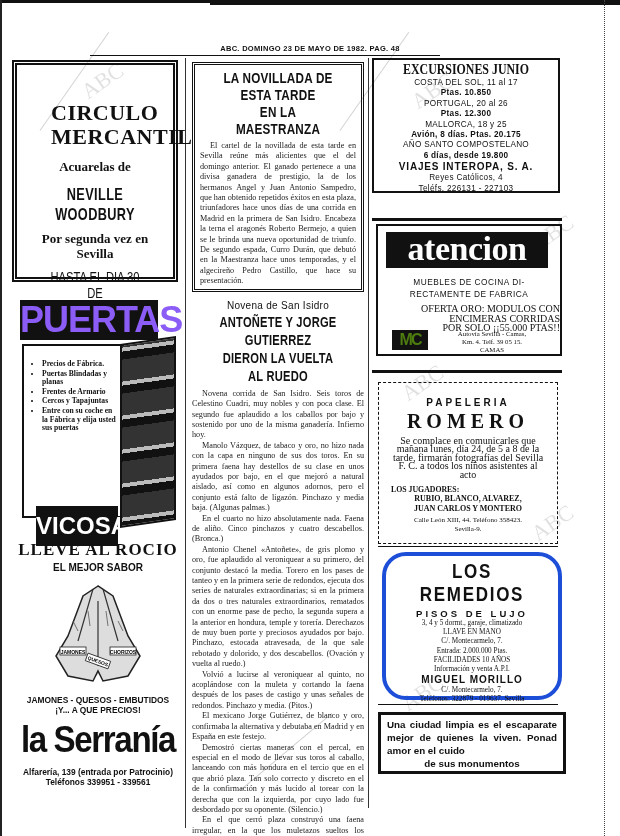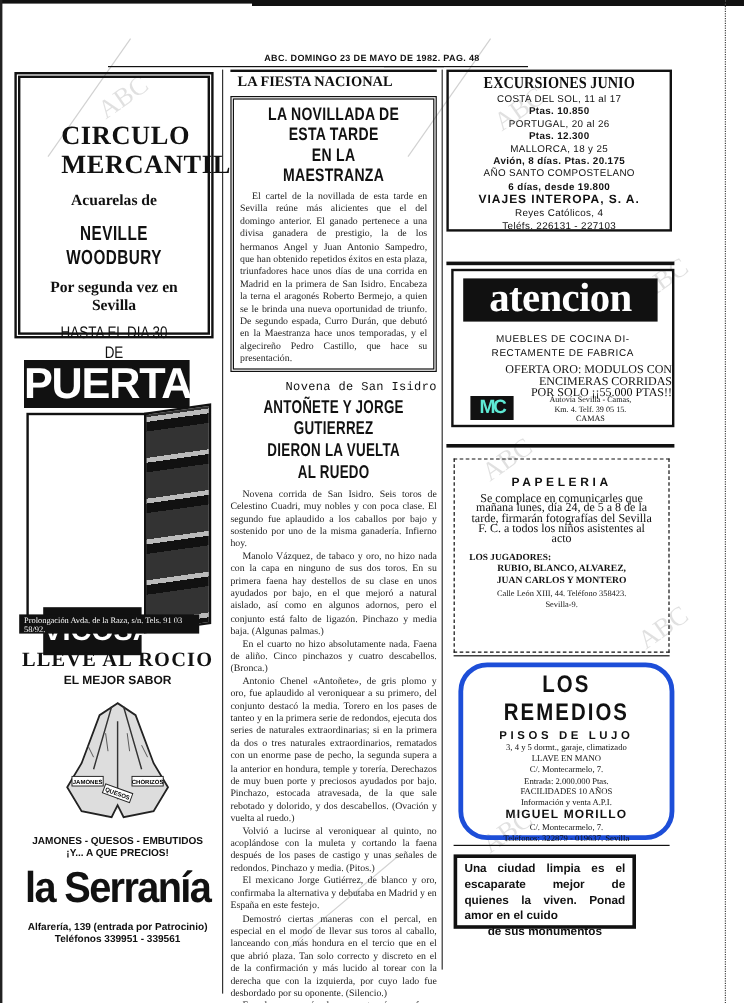--- a/index.html
+++ b/index.html
@@ -17,21 +17,21 @@
   .wm{position:absolute;font-family:"Liberation Serif",serif;font-size:22px;color:rgba(0,0,0,0.12);transform:rotate(-35deg);}
   .wm-line{position:absolute;height:1px;background:rgba(0,0,0,0.18);transform-origin:left center;}
   
   .circulo{left:12px;top:60px;width:166px;height:222px;border:5px double #111;padding:16px;box-sizing:border-box;}
   .circulo .t1{font-family:"Liberation Serif",serif;font-weight:bold;font-size:22px;line-height:24px;margin:20px 0 0 18px;letter-spacing:0.5px;}
   .circulo .t2{font-family:"Liberation Serif",serif;font-weight:bold;font-size:13px;margin-top:10px;}
   .circulo .t3{font-family:"Liberation Sans",sans-serif;font-weight:bold;font-size:17px;margin-top:10px;transform:scaleX(0.75);letter-spacing:0.5px;}
   .circulo .t4{font-family:"Liberation Serif",serif;font-weight:bold;font-size:13px;line-height:15px;margin-top:6px;}
   .circulo .t5{font-family:"Liberation Sans",sans-serif;font-size:14px;line-height:16px;margin-top:8px;transform:scaleX(0.8);}
   .puertas{left:16px;top:296px;width:158px;height:232px;}
-  .puertas .title{position:absolute;left:4px;top:4px;width:138px;height:40px;background:#111;color:#ffffff;font-weight:bold;font-size:36px;line-height:40px;text-align:right;letter-spacing:-1px;}
+  .puertas .title{position:absolute;left:4px;top:4px;width:138px;height:40px;background:#111;color:#8b5cf6;font-weight:bold;font-size:36px;line-height:40px;text-align:right;letter-spacing:-1px;}
   .puertas .panel{position:absolute;left:6px;top:48px;width:98px;height:170px;border:2px solid #111;background:#fff;}
   .puertas ul{margin:0;padding:14px 4px 0 18px;font-family:"Liberation Serif",serif;font-weight:bold;font-size:7.6px;line-height:8.6px;}
   .puertas li{margin-bottom:1px;}
   .puertas .vicosa{position:absolute;left:12px;top:160px;width:82px;height:40px;background:#111;color:#fff;font-weight:bold;font-size:24px;line-height:40px;text-align:center;}
   .puertas .door{position:absolute;left:104px;top:44px;width:52px;height:180px;background:
      repeating-linear-gradient(0deg,#111 0 4px,#bbb 4px 8px,#333 8px 30px,#111 30px 34px);
      border:2px solid #111;transform:skewY(-8deg);}
   .puertas .addr{position:absolute;left:0;top:216px;width:150px;height:16px;background:#111;color:#fff;font-size:7px;line-height:8px;padding:1px 4px;box-sizing:border-box;font-family:"Liberation Serif",serif;}
   .rocio{left:14px;top:540px;width:168px;height:280px;}
   .rocio .t1{font-family:"Liberation Serif",serif;font-weight:bold;font-size:17px;letter-spacing:1px;}
@@ -40,47 +40,47 @@
   .rocio .t3{font-weight:bold;font-size:8.4px;margin-top:4px;}
   .rocio .t4{font-weight:bold;font-size:8.4px;}
   .rocio .t5{font-weight:bold;font-size:36px;letter-spacing:-1.5px;margin-top:4px;transform:scaleX(0.92);}
   .rocio .t6{font-weight:bold;font-size:8.4px;margin-top:6px;}
   .rocio .t7{font-weight:bold;font-size:8.4px;}
   
   .centercol{left:192px;top:58px;width:172px;}
   .fiesta{font-family:"Liberation Serif",serif;font-weight:bold;font-size:12px;padding-left:6px;border-top:2px solid #111;padding-top:1px;}
   .novillada{margin-top:4px;border:3px double #111;padding:4px 5px 2px;}
   .headline{font-family:"Liberation Sans",sans-serif;font-weight:bold;font-size:15px;line-height:17px;text-align:center;transform:scaleX(0.78);letter-spacing:0.3px;}
-  .kicker{font-size:10px;text-align:right;margin-top:8px;letter-spacing:0.3px;font-family:Liberation Mono, monospace;}
+  .kicker{font-size:10px;text-align:center;margin-top:8px;letter-spacing:0.3px;}
   
   .excursiones{left:372px;top:58px;width:188px;height:135px;border:2px solid #111;padding:2px 4px;box-sizing:border-box;}
   .excursiones .t{font-family:"Liberation Serif",serif;font-weight:bold;font-size:14px;text-align:center;transform:scaleX(0.85);}
   .excursiones .l{font-size:8.2px;line-height:10.4px;text-align:center;letter-spacing:0.3px;}
   .excursiones .b{font-weight:bold;}
   .excursiones .big{font-weight:bold;font-size:10px;line-height:12px;letter-spacing:0.8px;}
   .atencion{left:376px;top:224px;width:182px;height:128px;border:2px solid #111;}
   .atencion .logo{position:absolute;left:8px;top:6px;width:162px;height:36px;background:#111;color:#fff;font-family:"Liberation Serif",serif;font-weight:bold;font-size:34px;line-height:34px;text-align:center;letter-spacing:-0.5px;}
   .atencion .l1{position:absolute;left:0;top:50px;width:100%;text-align:center;font-size:8.3px;letter-spacing:0.5px;line-height:12px;}
   .atencion .l2{position:absolute;left:0;top:78px;width:100%;text-align:right;font-family:"Liberation Serif",serif;font-size:10px;line-height:9.5px;}
-  .atencion .mc{position:absolute;left:14px;top:104px;width:36px;height:20px;background:#111;color:#5eead4;font-weight:bold;font-size:16px;line-height:20px;text-align:center;letter-spacing:-2px;}
+  .atencion .mc{position:absolute;left:14px;top:104px;width:36px;height:20px;background:#111;color:#4d7c0f;font-weight:bold;font-size:16px;line-height:20px;text-align:center;letter-spacing:-2px;}
   .atencion .addr{position:absolute;left:54px;top:104px;width:120px;text-align:center;font-family:"Liberation Serif",serif;font-size:6.8px;line-height:8px;}
   .papeleria{left:378px;top:382px;width:178px;height:160px;border:1px dashed #111;}
   .papeleria .t1{font-weight:bold;font-size:10px;letter-spacing:3px;margin-top:14px;}
   .papeleria .t2{font-family:"Liberation Serif",serif;font-weight:bold;font-size:20px;letter-spacing:5px;margin-top:2px;}
   .papeleria .txt{font-family:"Liberation Serif",serif;font-size:10px;line-height:8.4px;padding:4px 12px 0;text-align:center;}
   .papeleria .jug{font-family:"Liberation Serif",serif;font-weight:bold;font-size:7.8px;padding:6px 12px 0;}
   .papeleria .names{font-family:"Liberation Serif",serif;font-weight:bold;font-size:8px;line-height:9.5px;text-align:center;}
   .papeleria .addr{font-family:"Liberation Serif",serif;font-size:7px;line-height:9px;text-align:center;margin-top:3px;}
   .remedios{left:382px;top:552px;width:172px;height:140px;border:4px solid #1d4ed8;border-radius:24px;}
   .remedios .t1{font-weight:bold;font-size:20px;letter-spacing:2px;margin-top:4px;transform:scaleX(0.85);}
   .remedios .t2{font-weight:bold;font-size:9.5px;letter-spacing:3px;margin-top:2px;}
   .remedios .l{font-family:"Liberation Serif",serif;font-size:7.2px;line-height:9.2px;text-align:center;}
   .remedios .b{font-weight:normal;}
   .remedios .t3{font-weight:bold;font-size:10px;letter-spacing:1px;line-height:12px;}
-  .ciudad{left:378px;top:712px;width:152px;height:62px;border:3px solid #111;padding:3px 6px;box-sizing:border-box;font-weight:bold;font-size:9.8px;line-height:13px;text-align:justify;}
+  .ciudad{left:378px;top:712px;width:188px;height:62px;border:3px solid #111;padding:3px 6px;box-sizing:border-box;font-weight:bold;font-size:9.8px;line-height:13px;text-align:justify;}
   .ciudad .last{text-align:center;}
   .colrule{width:1px;background:#333;}
 </style>
 </head>
 <body>
 
 <div class="abs topbar"></div>
 <div class="abs topbar2"></div>
 <div class="abs leftedge"></div>
 <div class="abs rightedge"></div>
@@ -111,24 +111,30 @@
   <div class="t3 c">NEVILLE WOODBURY</div>
   <div class="t4 c">Por segunda vez en</div>
   <div class="t4 c" style="margin-top:0;">Sevilla</div>
   <div class="t5 c">HASTA EL DIA 30 DE</div>
   <div class="t5 c" style="margin-top:0;">MAYO DE 1982</div>
 </div>
 
 <div class="abs puertas">
   <div class="title">PUERTAS</div>
   <div class="panel">
+    <ul>
+      <li>Precios de Fábrica.</li>
+      <li>Puertas Blindadas y planas</li>
+      <li>Frentes de Armario</li>
+      <li>Cercos y Tapajuntas</li>
+      <li>Entre con su coche en la Fábrica y elija usted sus puertas</li>
+    </ul>
     <div class="vicosa">VICOSA</div>
   </div>
   <div class="door"></div>
-  <div class="addr">Prolongación Avda. de la Raza, s/n. Tels. 91 03 58/92.</div>
 </div>
 
 <div class="abs rocio c">
   <div class="t1">LLEVE AL ROCIO</div>
   <div class="t2">EL MEJOR SABOR</div>
   <div class="ham">
     <svg width="100" height="110" viewBox="0 0 100 110">
       <path d="M50 5 L35 15 L20 55 L8 75 L20 95 L45 100 L50 90 L55 100 L80 95 L92 75 L80 55 L65 15 Z" fill="#ddd" stroke="#222" stroke-width="1.5"></path>
       <path d="M45 8 L30 60 M55 8 L70 60 M50 20 L50 85" stroke="#333" stroke-width="1.2" fill="none"></path>
       <rect x="12" y="66" width="26" height="8" fill="#fff" stroke="#222" stroke-width="0.8"></rect>
@@ -141,21 +147,20 @@
     </svg>
   </div>
   <div class="t3">JAMONES - QUESOS - EMBUTIDOS</div>
   <div class="t4">¡Y... A QUE PRECIOS!</div>
   <div class="t5">la Serranía</div>
   <div class="t6">Alfarería, 139 (entrada por Patrocinio)</div>
   <div class="t7">Teléfonos 339951 - 339561</div>
 </div>
 
 <div class="abs centercol">
-  <div class="fiesta">LA FIESTA NACIONAL</div>
   <div class="novillada">
     <div class="headline">LA NOVILLADA DE ESTA TARDE</div>
     <div class="headline">EN LA MAESTRANZA</div>
     <div class="body-text" style="margin-top:4px;">
       <p>El cartel de la novillada de esta tarde en Sevilla reúne más alicientes que el del domingo anterior. El ganado pertenece a una divisa ganadera de prestigio, la de los hermanos Angel y Juan Antonio Sampedro, que han obtenido repetidos éxitos en esta plaza, triunfadores hace unos días de una corrida en Madrid en la primera de San Isidro. Encabeza la terna el aragonés Roberto Bermejo, a quien se le brinda una nueva oportunidad de triunfo. De segundo espada, Curro Durán, que debutó en la Maestranza hace unos temporadas, y el algecireño Pedro Castillo, que hace su presentación.</p>
     </div>
   </div>
   <div class="kicker">Novena de San Isidro</div>
   <div class="headline" style="font-size:15.5px;line-height:18px;margin-top:2px;transform:scaleX(0.72);">ANTOÑETE Y JORGE GUTIERREZ</div>
   <div class="headline" style="font-size:15.5px;line-height:18px;transform:scaleX(0.72);">DIERON LA VUELTA AL RUEDO</div>
@@ -202,20 +207,21 @@
   <div class="addr">
     <div>Autovía Sevilla - Camas,</div>
     <div>Km. 4. Telf. 39 05 15.</div>
     <div>CAMAS</div>
   </div>
 </div>
 <div class="abs rule" style="left:372px;top:370px;width:190px;height:3px;"></div>
 
 <div class="abs papeleria c">
   <div class="t1">PAPELERIA</div>
+  <div class="t2">ROMERO</div>
   <div class="txt">Se complace en comunicarles que mañana lunes, día 24, de 5 a 8 de la tarde, firmarán fotografías del Sevilla F. C. a todos los niños asistentes al acto</div>
   <div class="jug" style="text-align:left;">LOS JUGADORES:</div>
   <div class="names">RUBIO, BLANCO, ALVAREZ,</div>
   <div class="names">JUAN CARLOS Y MONTERO</div>
   <div class="addr">Calle León XIII, 44. Teléfono 358423.</div>
   <div class="addr" style="margin-top:0;">Sevilla-9.</div>
 </div>
 <div class="abs rule" style="left:378px;top:546px;width:180px;height:1px;"></div>
 
 <div class="abs remedios c">

